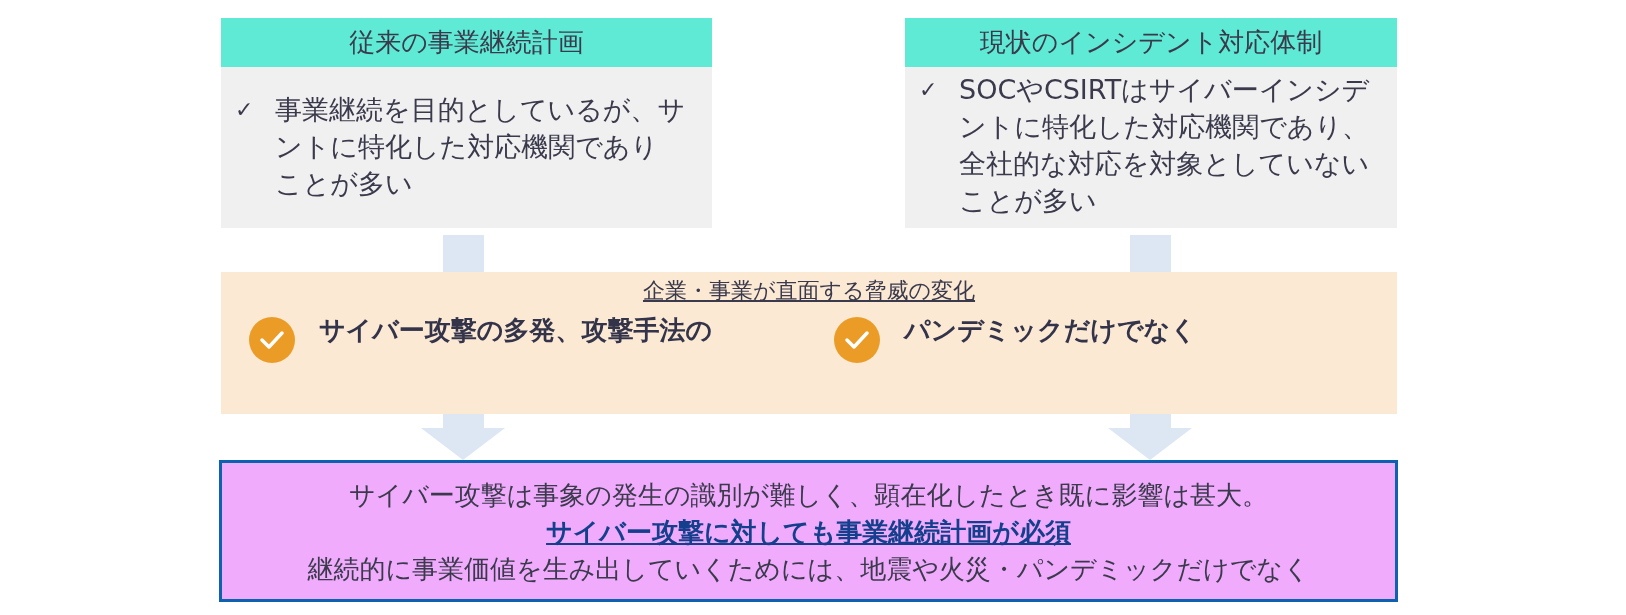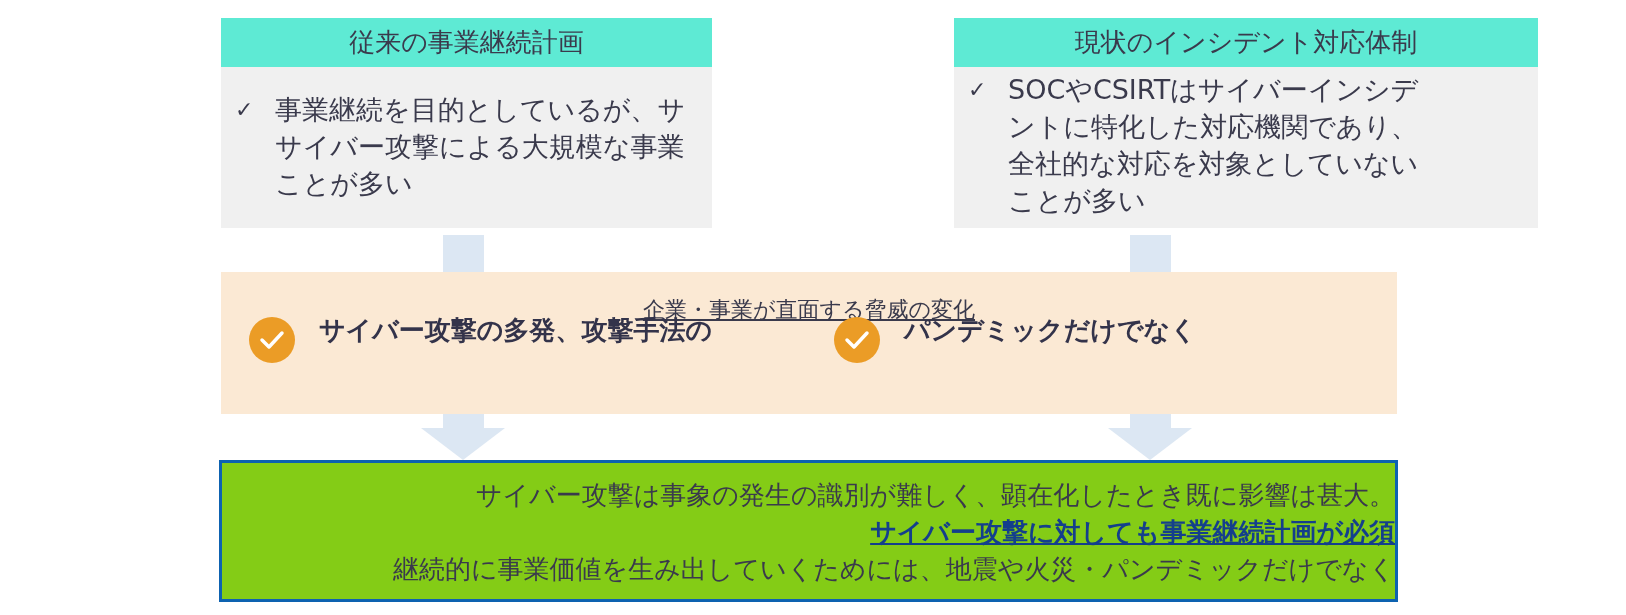--- a/index.html
+++ b/index.html
@@ -11,61 +11,61 @@
   .card-body { background:#f0f0f0; }
   .bullet-row { display:flex; font-size:27px; line-height:37px; color:#3a3a4c; }
   .bullet-row .chk { width:40px; flex:none; font-size:22px; padding-left:14px; }
   .stem { background:#dce7f3; }
   .band { background:#fbe9d4; }
   .band-title { font-size:22px; text-decoration:underline; text-align:center; color:#3a3a4c; }
   .threat { display:flex; align-items:flex-start; font-weight:bold; font-size:26px; line-height:37px; color:#33334a; }
   .circle { width:46px; height:46px; border-radius:50%; background:#eb9c26; flex:none; margin-top:5px; margin-right:24px;
             display:flex; align-items:center; justify-content:center; }
   .tri { width:0; height:0; border-left:42px solid transparent; border-right:42px solid transparent; border-top:32px solid #dce7f3; }
-  .conclusion { background:#84cc16; border:3px solid #0d62b0; box-sizing:border-box; text-align:right;
+  .conclusion { background:#f0abfc; border:3px solid #0d62b0; box-sizing:border-box; text-align:center;
                 font-size:26px; line-height:37px; color:#3a3a4c; padding-top:14px; }
   .conclusion .emph { color:#143f8c; font-weight:bold; text-decoration:underline; }
 </style>
 </head>
 <body>
 
 <div class="abs" style="left:221px; top:18px; width:491px;">
   <div class="card-head">従来の事業継続計画</div>
   <div class="card-body" style="height:161px; padding-top:24px; box-sizing:border-box;">
     <div class="bullet-row">
       <span class="chk">✓</span>
       <div>
         <div>事業継続を目的としているが、サ</div>
-        <div>サイバー攻撃による大規模な事業</div>
+        <div>ントに特化した対応機関であり</div>
         <div>ことが多い</div>
       </div>
     </div>
   </div>
 </div>
 
-<div class="abs" style="left:954px; top:18px; width:584px;">
+<div class="abs" style="left:905px; top:18px; width:492px;">
   <div class="card-head">現状のインシデント対応体制</div>
   <div class="card-body" style="height:161px; padding-top:4px; box-sizing:border-box;">
     <div class="bullet-row">
       <span class="chk">✓</span>
       <div>
         <div>SOCやCSIRTはサイバーインシデ</div>
         <div>ントに特化した対応機関であり、</div>
         <div>全社的な対応を対象としていない</div>
         <div>ことが多い</div>
       </div>
     </div>
   </div>
 </div>
 
 <div class="abs stem" style="left:443px; top:235px; width:41px; height:37px;"></div>
 <div class="abs stem" style="left:1130px; top:235px; width:41px; height:37px;"></div>
 
 <div class="abs band" style="left:221px; top:272px; width:1176px; height:142px;">
-  <div class="band-title" style="padding-top:23px;">企業・事業が直面する脅威の変化</div>
+  <div class="band-title" style="padding-top:4px;">企業・事業が直面する脅威の変化</div>
   <div class="abs threat" style="left:28px; top:40px;text-align:right;">
     <span class="circle">
       <svg width="26" height="20" viewBox="0 0 26 20">
           <path d="M3 10 L10 17 L23 3" fill="none" stroke="#ffffff" stroke-width="3.5" stroke-linecap="round" stroke-linejoin="round"></path>
         </svg>
     </span>
     <div>
       <div>サイバー攻撃の多発、攻撃手法の</div>
     </div>
   </div>

